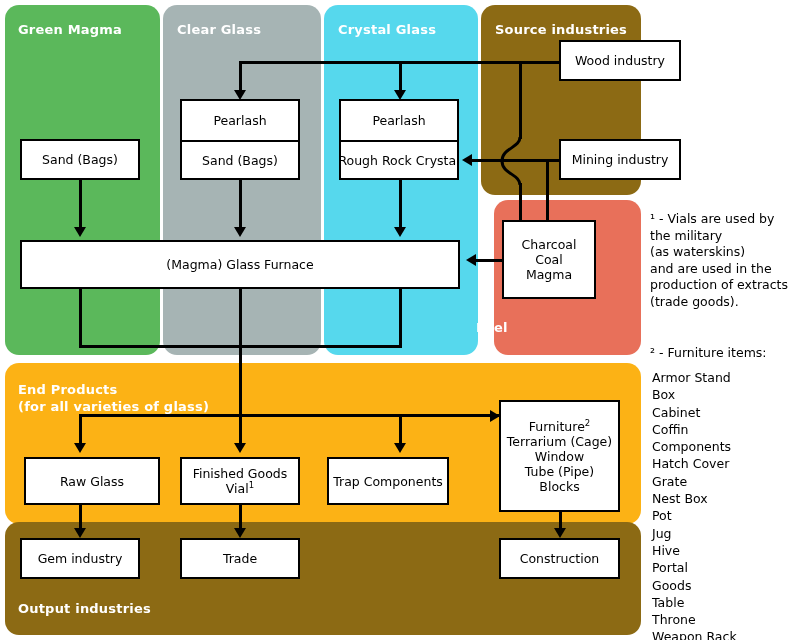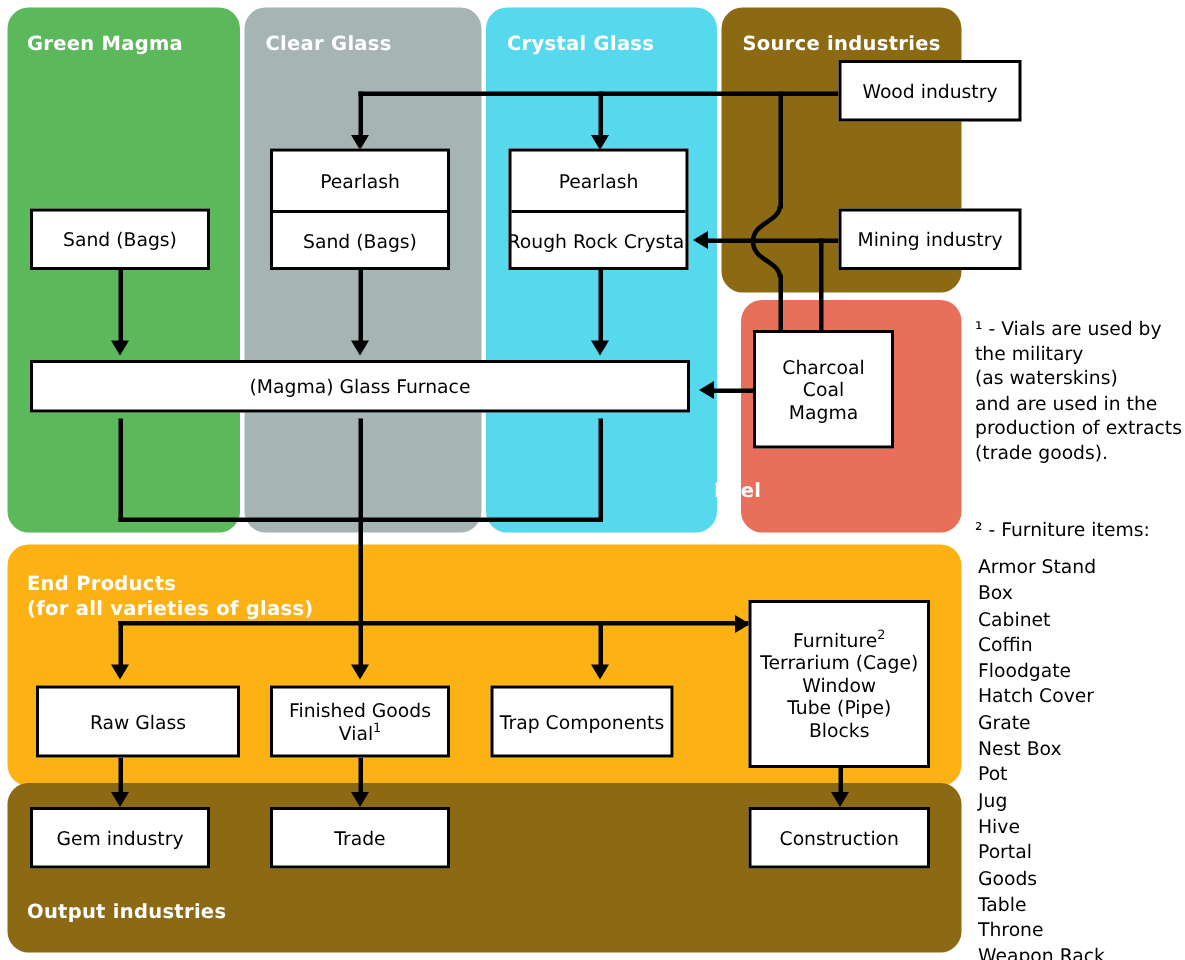--- a/index.html
+++ b/index.html
@@ -205,21 +205,21 @@
   <div class="node" style="left:559px; top:139px; width:122px; height:41px;">
     <span class="ln">Mining industry</span>
   </div>
 
   <div class="node" style="left:502px; top:220px; width:94px; height:79px;">
     <span class="ln">Charcoal</span>
     <span class="ln">Coal</span>
     <span class="ln">Magma</span>
   </div>
 
-  <div class="node" style="left:20px; top:240px; width:440px; height:35px;">
+  <div class="node" style="left:20px; top:240px; width:440px; height:49px;">
     <span class="ln">(Magma) Glass Furnace</span>
   </div>
 
   <div class="node" style="left:24px; top:457px; width:136px; height:48px;">
     <span class="ln">Raw Glass</span>
   </div>
 
   <div class="node" style="left:180px; top:457px; width:120px; height:48px;">
     <span class="ln">Finished Goods</span>
     <span class="ln"><span>Vial</span><sup>1</sup></span>
@@ -256,21 +256,21 @@
 production of extracts
 (trade goods).</div>
 
   <div class="note" style="left:650px; top:345px; width:140px;">² - Furniture items:</div>
 
   <div class="furn-list" style="left:652px; top:369px; width:138px;">
       <div>Armor Stand</div>
       <div>Box</div>
       <div>Cabinet</div>
       <div>Coffin</div>
-      <div>Floodgate</div>
+      <div>Components</div>
       <div>Hatch Cover</div>
       <div>Grate</div>
       <div>Nest Box</div>
       <div>Pot</div>
       <div>Jug</div>
       <div>Hive</div>
       <div>Portal</div>
       <div>Goods</div>
       <div>Table</div>
       <div>Throne</div>

